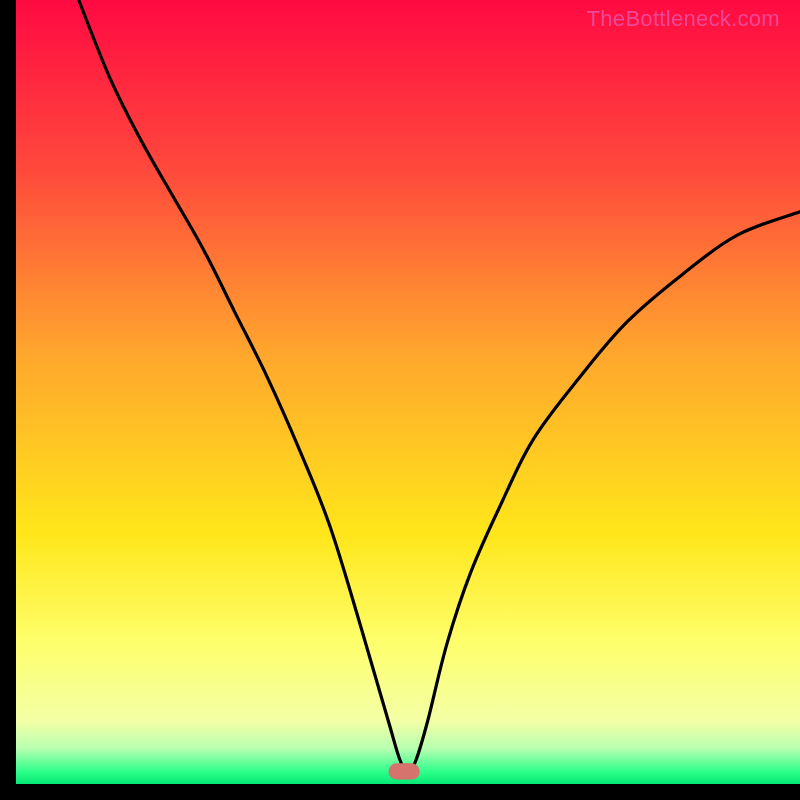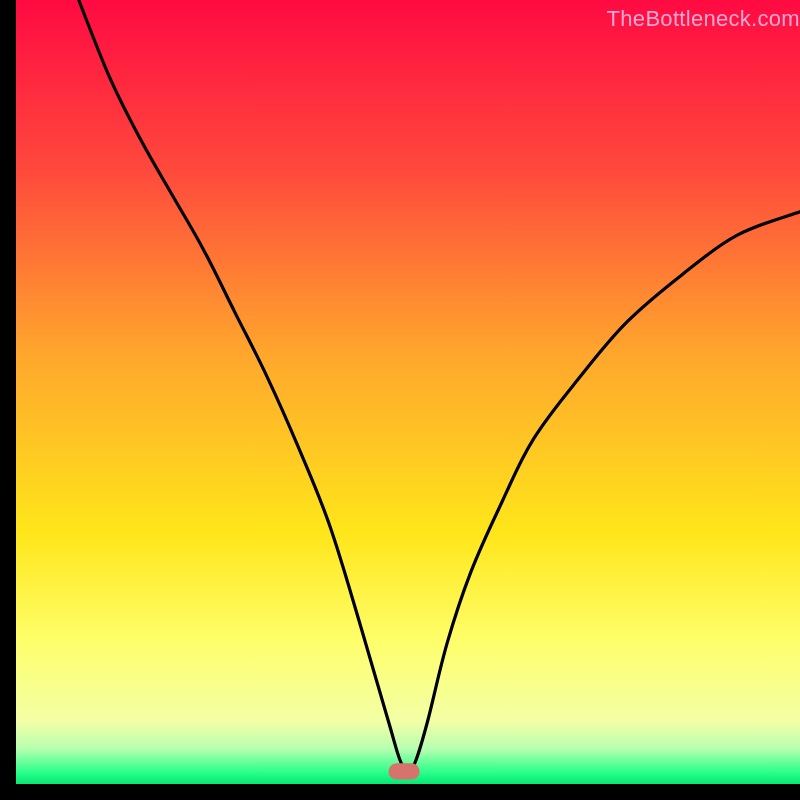--- a/index.html
+++ b/index.html
@@ -14,24 +14,24 @@
   .chart-container {
     position: absolute;
     left: 16px;
     top: 0;
     width: 784px;
     height: 784px;
   }
   .legend {
     position: absolute;
     top: 6px;
-    right: 0;
+    right: 20px;
     font-family: Arial, Helvetica, sans-serif;
     font-size: 22px;
-    color: #f9a8d4;
+    color: #ec4899;
     font-weight: 500;
     letter-spacing: 0.3px;
   }
 </style>
 </head>
 <body>
 
 <div class="chart-container">
   <svg id="chart-svg" width="784" height="784" viewBox="0 0 784 784">
     <defs>

